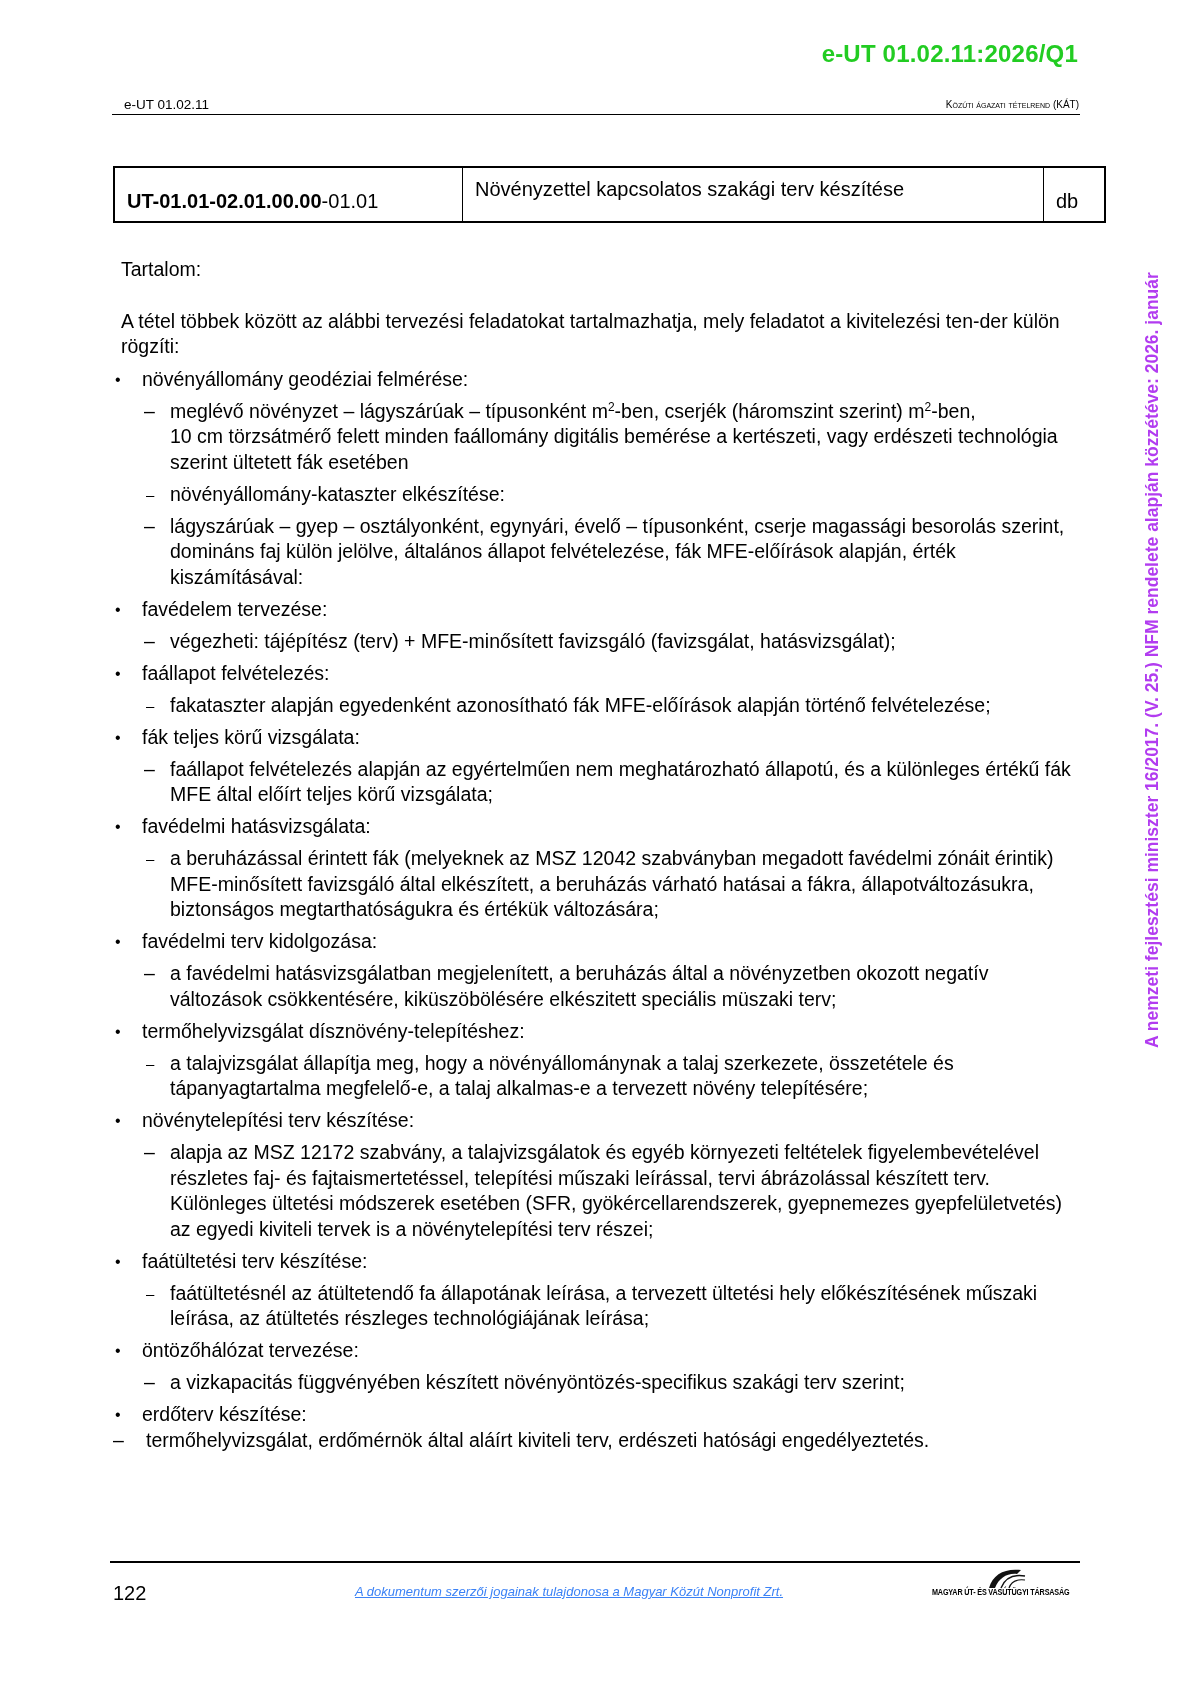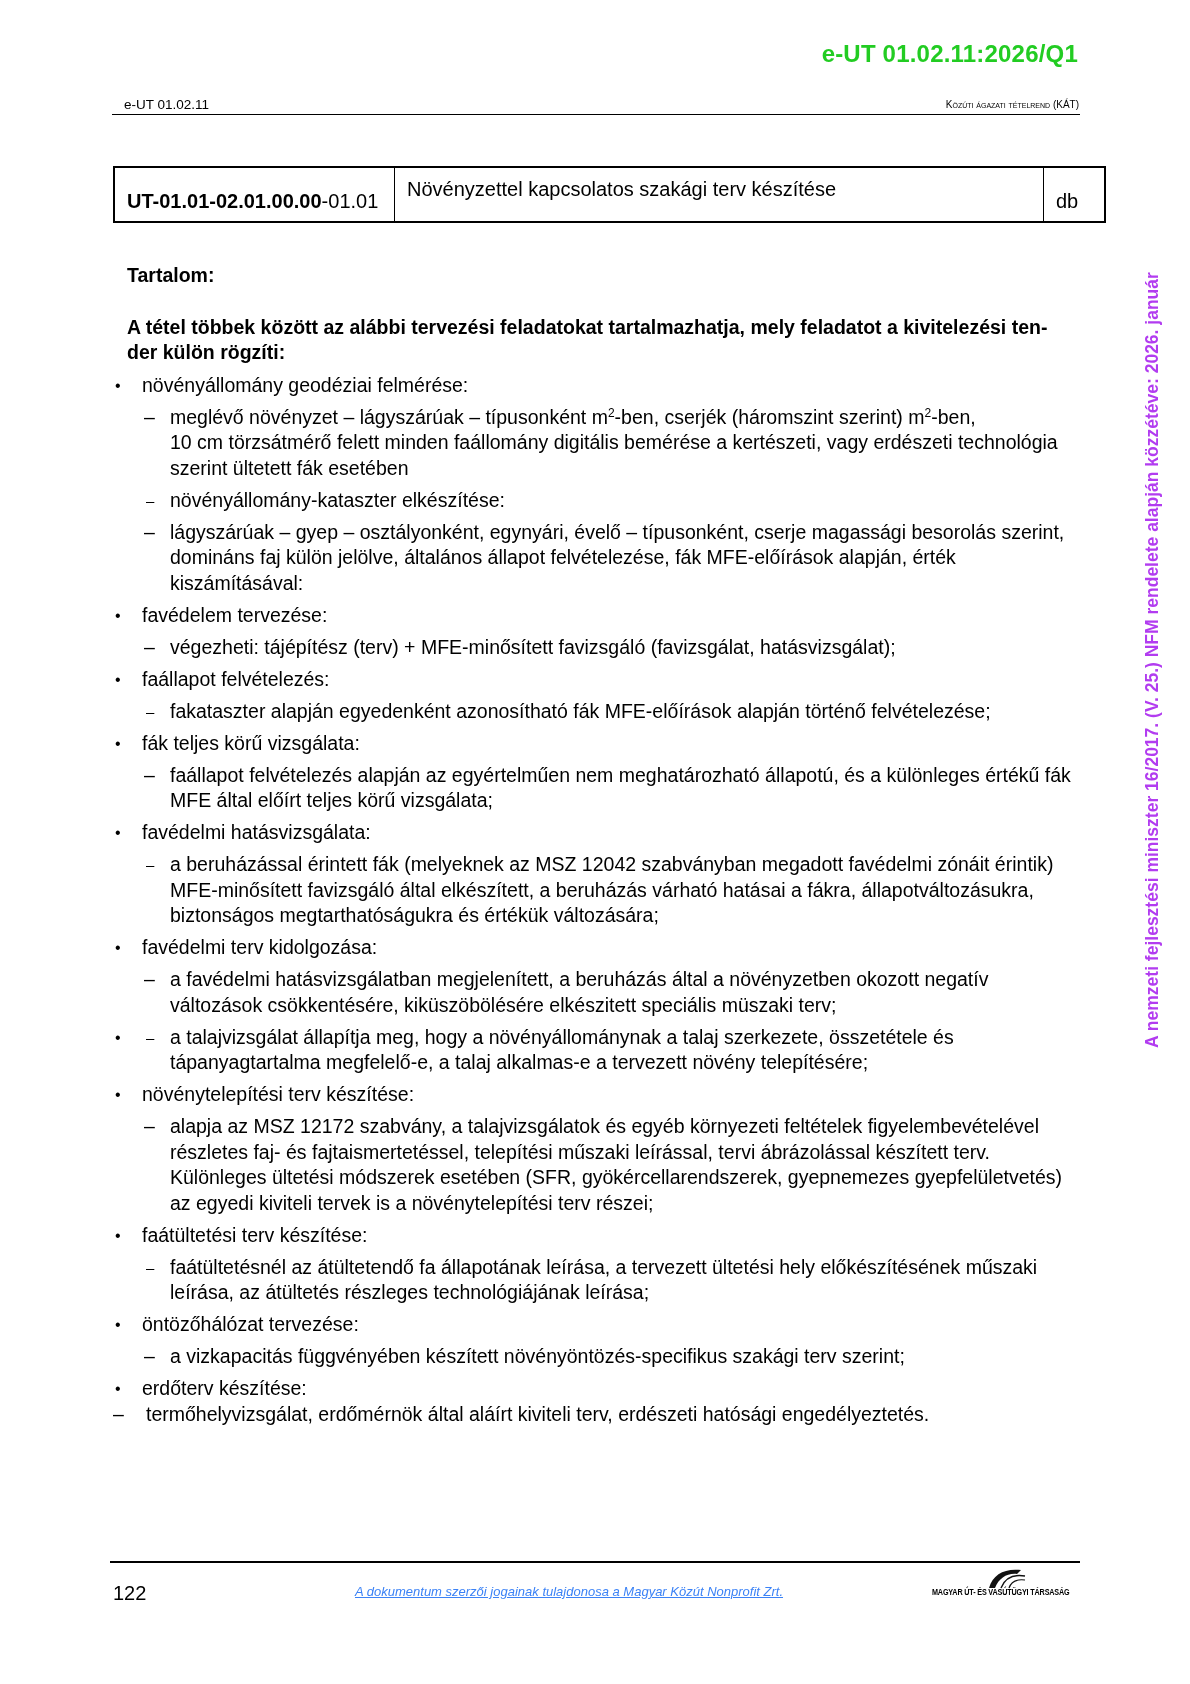--- a/index.html
+++ b/index.html
@@ -5,27 +5,27 @@
   html, body { margin: 0; padding: 0; background: #ffffff; }
   body { width: 1190px; height: 1684px; position: relative; overflow: hidden;
          font-family: "Liberation Sans", sans-serif; color: #000; }
   .green-code { position: absolute; top: 40px; right: 112px; font-size: 24px; font-weight: bold; color: #22cc22; letter-spacing: 0.2px; }
   .hdr-left { position: absolute; top: 97px; left: 124px; font-size: 13.5px; }
   .hdr-right { position: absolute; top: 99px; right: 111px; font-size: 10px; font-variant: small-caps; }
   .hdr-line { position: absolute; top: 114px; left: 112px; width: 968px; height: 1px; background: #000; }
 
   .item-table { position: absolute; top: 166px; left: 113px; width: 993px; height: 57px;
                 border: 2px solid #000; box-sizing: border-box; display: flex; }
-  .item-table .c1 { width: 280px; border-right: 1px solid #000; display: flex; align-items: flex-end; padding: 0 0 8px 12px; box-sizing: border-box; font-size: 20px; }
+  .item-table .c1 { width: 348px; border-right: 1px solid #000; display: flex; align-items: flex-end; padding: 0 0 8px 12px; box-sizing: border-box; font-size: 20px; }
   .item-table .c1 b { font-weight: bold; }
   .item-table .c2 { flex: 1; border-right: 1px solid #000; display: flex; align-items: flex-end; padding: 0 0 20px 12px; box-sizing: border-box; font-size: 20px; }
   .item-table .c3 { width: 60px; display: flex; align-items: flex-end; padding: 0 0 8px 12px; box-sizing: border-box; font-size: 20px; }
 
   .content { position: absolute; top: 249px; left: 113px; width: 970px; font-size: 19.5px; line-height: 25.5px; }
-  .content p { margin: 14px; font-weight: bold; }
+  .content p { margin: 8px; }
   .tartalom { margin-bottom: 26px !important; }
   .intro { margin-bottom: 7px !important; }
   ul.blist { list-style: none; margin: 0; padding: 0; }
   ul.blist > li { position: relative; padding-left: 29px; margin-bottom: 6.5px; }
   ul.blist > li .bul { position: absolute; left: 2px; top: 0; font-size: 16px; }
   ul.dlist { list-style: none; margin: 6.5px 0 0 0; padding: 0; }
   ul.dlist > li { position: relative; padding-left: 28px; margin-bottom: 6.5px; }
   ul.dlist > li:last-child { margin-bottom: 0; }
   ul.dlist > li .dash { position: absolute; left: 2px; top: 0; }
   ul.dlist > li .dash.thin { font-size: 15px; left: 4px; }
@@ -82,21 +82,21 @@
         </ul></li>
       <li><span class="bul">•</span><span>fák teljes körű vizsgálata:</span><ul class="dlist">
           <li><span class="dash">–</span><span>faállapot felvételezés alapján az egyértelműen nem meghatározható állapotú, és a különleges értékű fák MFE által előírt teljes körű vizsgálata;</span></li>
         </ul></li>
       <li><span class="bul">•</span><span>favédelmi hatásvizsgálata:</span><ul class="dlist">
           <li><span class="dash thin">–</span><span>a beruházással érintett fák (melyeknek az MSZ 12042 szabványban megadott favédelmi zónáit érintik) MFE-minősített favizsgáló által elkészített, a beruházás várható hatásai a fákra, állapotváltozásukra, biztonságos megtarthatóságukra és értékük változására;</span></li>
         </ul></li>
       <li><span class="bul">•</span><span>favédelmi terv kidolgozása:</span><ul class="dlist">
           <li><span class="dash">–</span><span>a favédelmi hatásvizsgálatban megjelenített, a beruházás által a növényzetben okozott negatív változások csökkentésére, kiküszöbölésére elkészitett speciális müszaki terv;</span></li>
         </ul></li>
-      <li><span class="bul">•</span><ul class="dlist">
+      <li><span class="bul">•</span><span>termőhelyvizsgálat dísznövény-telepítéshez:</span><ul class="dlist">
           <li><span class="dash thin">–</span><span>a talajvizsgálat állapítja meg, hogy a növényállománynak a talaj szerkezete, összetétele és tápanyagtartalma megfelelő-e, a talaj alkalmas-e a tervezett növény telepítésére;</span></li>
         </ul></li>
       <li><span class="bul">•</span><span>növénytelepítési terv készítése:</span><ul class="dlist">
           <li><span class="dash">–</span><span>alapja az MSZ 12172 szabvány, a talajvizsgálatok és egyéb környezeti feltételek figyelembevételével részletes faj- és fajtaismertetéssel, telepítési műszaki leírással, tervi ábrázolással készített terv. Különleges ültetési módszerek esetében (SFR, gyökércellarendszerek, gyepnemezes gyepfelületvetés) az egyedi kiviteli tervek is a növénytelepítési terv részei;</span></li>
         </ul></li>
       <li><span class="bul">•</span><span>faátültetési terv készítése:</span><ul class="dlist">
           <li><span class="dash thin">–</span><span>faátültetésnél az átültetendő fa állapotának leírása, a tervezett ültetési hely előkészítésének műszaki leírása, az átültetés részleges technológiájának leírása;</span></li>
         </ul></li>
       <li><span class="bul">•</span><span>öntözőhálózat tervezése:</span><ul class="dlist">
           <li><span class="dash">–</span><span>a vizkapacitás függvényében készített növényöntözés-specifikus szakági terv szerint;</span></li>

